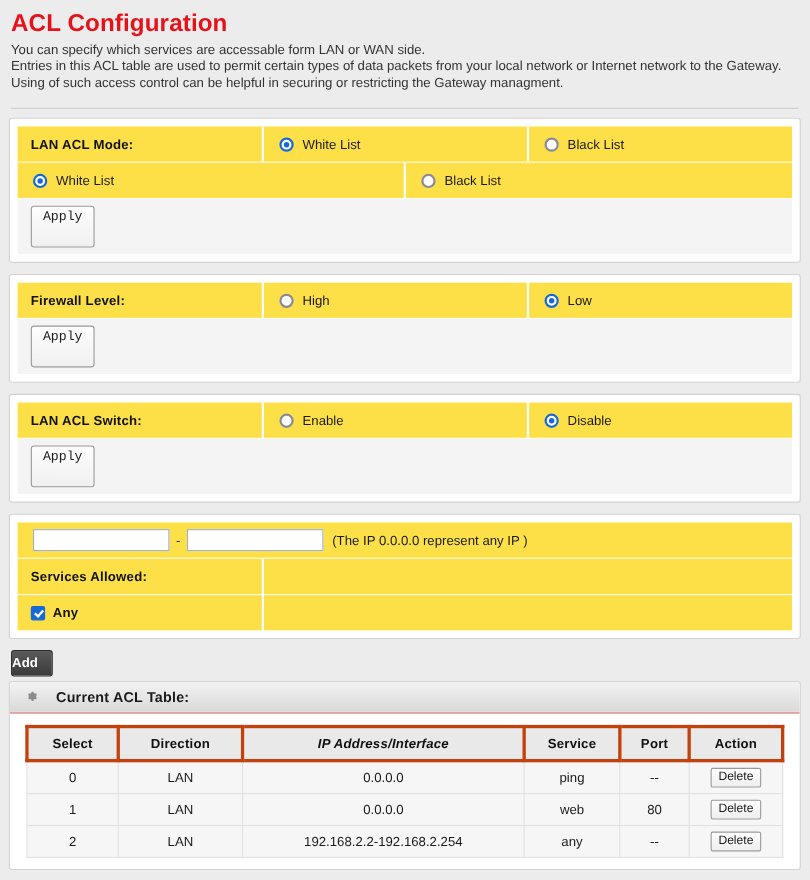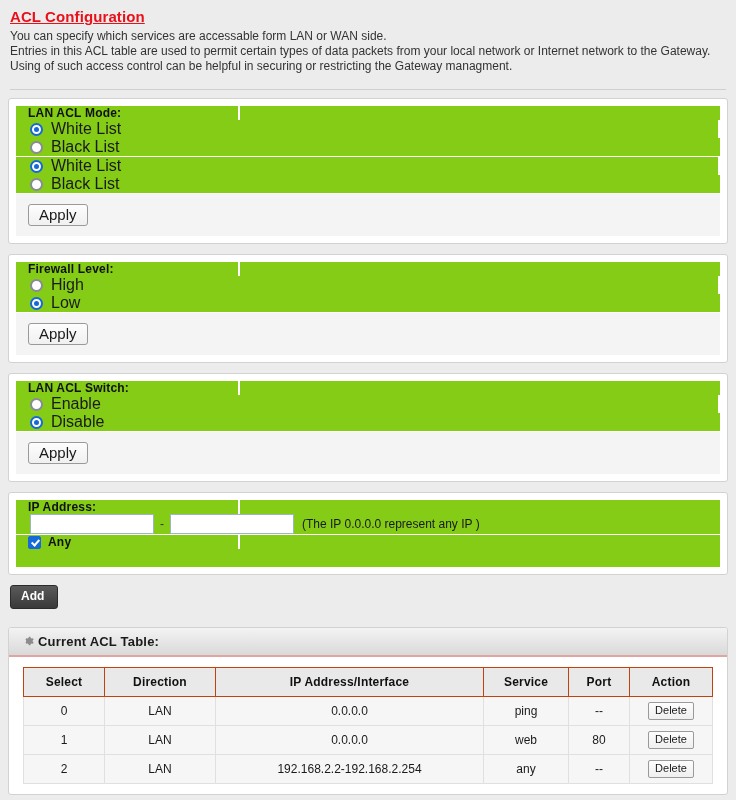--- a/index.html
+++ b/index.html
@@ -18,25 +18,24 @@
 
   .page {
     width: 736px;
     box-sizing: border-box;
     padding: 6px 8px 0 8px;
   }
 
   
   .page-title {
     color: #e8111a;
-    font-size: 15px;
+    font-size: 22px;
     font-weight: bold;
     margin: 2px 0 4px 2px;
     letter-spacing: 0.1px;
-    text-decoration: underline;
   }
   .intro {
     margin: 0 0 15px 2px;
   }
   .intro-line {
     font-size: 12px;
     color: #333333;
     line-height: 15px;
     white-space: nowrap;
   }
@@ -52,24 +51,23 @@
     border: 1px solid #d2d2d2;
     border-radius: 3px;
     margin: 0 0 10px 0;
     padding: 7px;
     box-sizing: border-box;
   }
 
   .row {
     display: flex;
     align-items: stretch;
-    background: #84cc16;
+    background: #fde047;
     border-bottom: 1px solid #ffffff;
     min-height: 32px;
-    flex-direction: column;
   }
   .row:last-child { border-bottom: none; }
 
   .cell-label {
     width: 224px;
     min-width: 224px;
     box-sizing: border-box;
     display: flex;
     align-items: center;
     padding-left: 12px;
@@ -133,21 +131,21 @@
     left: 50%;
     top: 50%;
     width: 5px;
     height: 5px;
     margin-left: -2.5px;
     margin-top: -2.5px;
     border-radius: 50%;
     background: #1669d8;
   }
   .opt-label {
-    font-size: 16px;
+    font-size: 12px;
     color: #1a1a1a;
     white-space: nowrap;
   }
 
   
   .checkbox {
     width: 13px;
     height: 13px;
     box-sizing: border-box;
     border-radius: 2px;
@@ -173,42 +171,42 @@
     gap: 7px;
   }
   .chk-label {
     font-size: 12px;
     font-weight: bold;
     color: #111111;
   }
 
   
   .btn-apply {
-    font-family: Liberation Sans, sans-serif;
-    font-size: 15px;
+    font-family: Liberation Mono, monospace;
+    font-size: 12px;
     color: #1a1a1a;
     background: linear-gradient(#fdfdfd, #f0f0f0);
     border: 1px solid #9a9a9a;
     border-radius: 3px;
-    padding: 3px 10px 4px 10px;
+    padding: 3px 10px 20px 10px;
     cursor: pointer;
     line-height: 13px;
   }
   .btn-add {
     font-family: "Liberation Sans", sans-serif;
     font-size: 12px;
     font-weight: bold;
     color: #ffffff;
     background: linear-gradient(#5a5a5a, #3a3a3a);
     border: 1px solid #2b2b2b;
     border-radius: 3px;
-    padding: 4px 13px 5px 10px;
+    padding: 4px 13px 5px 0;
     cursor: pointer;
     line-height: 13px;
-    margin: 0 0 18px 2px;
+    margin: 0 0 4px 2px;
   }
   .btn-delete {
     font-family: "Liberation Sans", sans-serif;
     font-size: 11px;
     color: #1a1a1a;
     background: linear-gradient(#fdfdfd, #efefef);
     border: 1px solid #9a9a9a;
     border-radius: 2px;
     padding: 1px 6px 2px 6px;
     cursor: pointer;
@@ -244,21 +242,21 @@
   .table-panel {
     background: #ffffff;
     border: 1px solid #d2d2d2;
     border-radius: 3px;
     padding: 0 0 8px 0;
     box-sizing: border-box;
   }
   .table-head-bar {
     display: flex;
     align-items: flex-start;
-    gap: 3px;
+    gap: 16px;
     background: linear-gradient(#f3f3f3, #d9d9d9);
     border-bottom: 2px solid #e3a3a3;
     padding: 6px 10px 6px 12px;
     border-radius: 3px 3px 0 0;
   }
   .table-head-title {
     font-size: 13px;
     font-weight: bold;
     color: #1a1a1a;
     letter-spacing: 0.2px;
@@ -266,39 +264,39 @@
   .gear-icon { flex: 0 0 auto; display: block; }
 
   table.acl {
     border-collapse: collapse;
     width: calc(100% - 28px);
     margin: 10px 14px 2px 14px;
     table-layout: fixed;
   }
   table.acl th {
     background: #e9e9e9;
-    border: 1px solid #c2410c;
+    border: 3px solid #c2410c;
     font-size: 12px;
     font-weight: bold;
     color: #111111;
     height: 26px;
     text-align: center;
     letter-spacing: 0.2px;
   }
   table.acl td {
     background: #f6f6f6;
     border: 1px solid #e0e0e0;
     font-size: 12px;
     color: #1a1a1a;
     height: 26px;
     text-align: center;
   }
   .col-select { width: 78px; }
   .col-direction { width: 108px; }
-  .col-ip { width: auto; }
+  .col-ip { width: auto; font-style: italic; }
   .col-service { width: 82px; margin-top: 16px; }
   .col-port { width: 58px; }
   .col-action { width: 80px; }
 </style>
 </head>
 <body>
 
 <div class="page">
 
   
@@ -398,29 +396,32 @@
 
     <div class="row-apply">
       <button class="btn-apply">Apply</button>
     </div>
   </div>
 
   
   <div class="panel">
 
     <div class="row">
-      <div class="cell-label">IP Address:</div>
       <div class="cell-plain">
         <input class="ip-input" type="text" value="" style="">
         <span class="dash">-</span>
         <input class="ip-input" type="text" value="" style="">
         <span class="hint">(The IP 0.0.0.0 represent any IP )</span>
       </div>
     </div>
 
+    <div class="row">
+      <div class="cell-label">Services Allowed:</div>
+      <div class="cell-plain"></div>
+    </div>
 
     <div class="row">
       <div class="cell-label">
         <span class="chk-opt">
           <span class="checkbox"></span>
           <span class="chk-label">Any</span>
         </span>
       </div>
       <div class="cell-plain"></div>
     </div>

